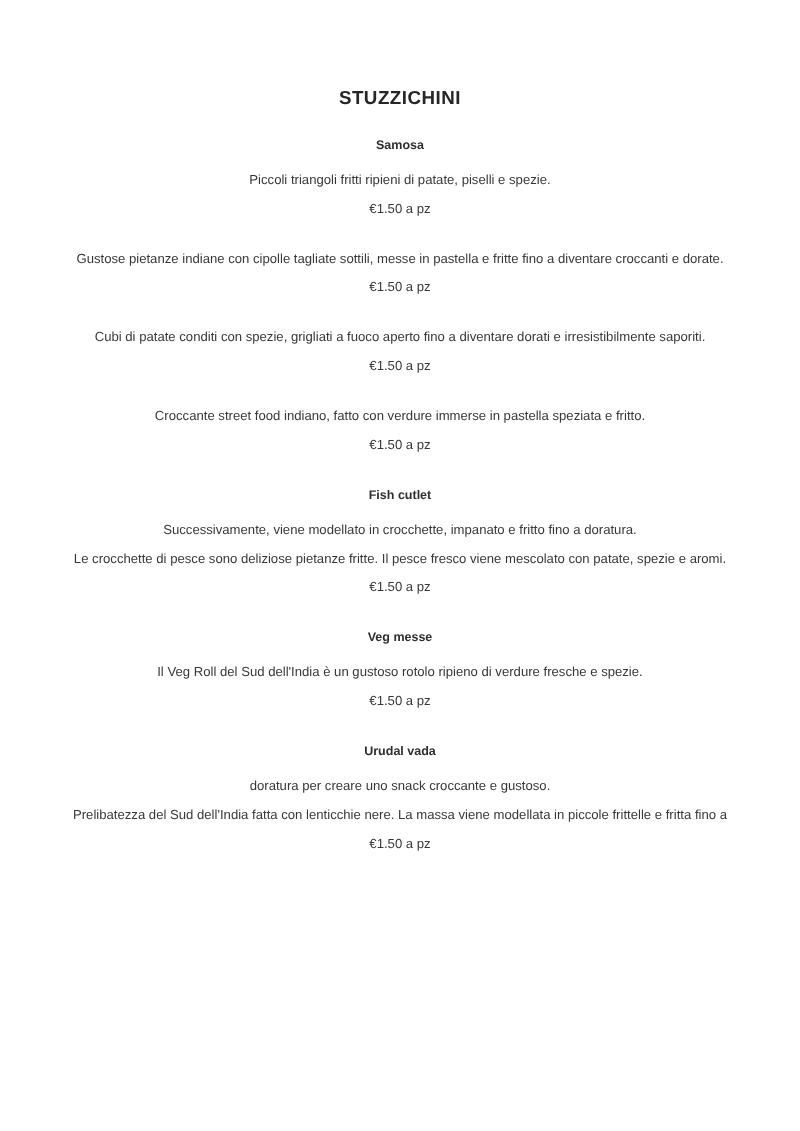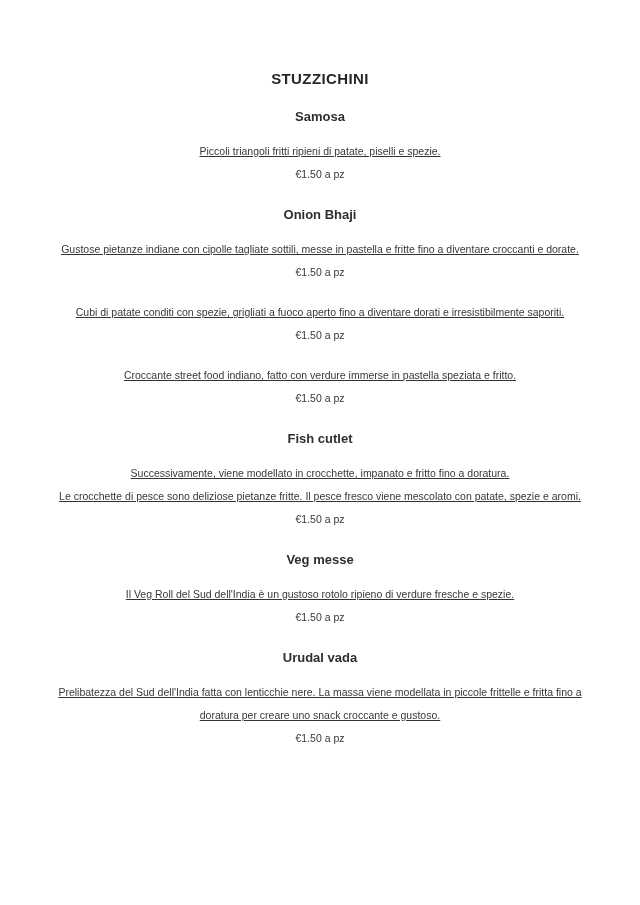--- a/index.html
+++ b/index.html
@@ -24,29 +24,28 @@
     font-size: 15px;
     line-height: 18px;
     font-weight: bold;
     letter-spacing: 0.4px;
     color: #262626;
   }
   .item {
     margin-top: 17px;
   }
   .item-name {
-    margin: 12px;
-    font-size: 13px;
+    margin: 5px;
+    font-size: 10px;
     line-height: 23px;
     font-weight: bold;
     color: #2e2e2e;
   }
   .item-desc {
     margin: 0;
-    text-decoration: underline;
   }
   .desc-line {
     font-size: 10.5px;
     line-height: 23px;
     white-space: nowrap;
     color: #383838;
   }
   .item-price {
     font-size: 10.5px;
     line-height: 23px;
@@ -61,21 +60,20 @@
   <section class="items" id="items">
   <article class="item">
     <h2 class="item-name">Samosa</h2>
     <div class="item-desc">
           <div class="desc-line">Piccoli triangoli fritti ripieni di patate, piselli e spezie.</div>
         </div>
     <div class="item-price">€1.50 a pz</div>
   </article>
 
   <article class="item">
-    <h2 class="item-name">Onion Bhaji</h2>
     <div class="item-desc">
           <div class="desc-line">Gustose pietanze indiane con cipolle tagliate sottili, messe in pastella e fritte fino a diventare croccanti e dorate.</div>
         </div>
     <div class="item-price">€1.50 a pz</div>
   </article>
 
   <article class="item">
     <div class="item-desc">
           <div class="desc-line">Cubi di patate conditi con spezie, grigliati a fuoco aperto fino a diventare dorati e irresistibilmente saporiti.</div>
         </div>
@@ -102,19 +100,19 @@
     <h2 class="item-name">Veg messe</h2>
     <div class="item-desc">
           <div class="desc-line">Il Veg Roll del Sud dell'India è un gustoso rotolo ripieno di verdure fresche e spezie.</div>
         </div>
     <div class="item-price">€1.50 a pz</div>
   </article>
 
   <article class="item">
     <h2 class="item-name">Urudal vada</h2>
     <div class="item-desc">
+          <div class="desc-line">doratura per creare uno snack croccante e gustoso.</div>
           <div class="desc-line">Prelibatezza del Sud dell'India fatta con lenticchie nere. La massa viene modellata in piccole frittelle e fritta fino a</div>
-          <div class="desc-line">doratura per creare uno snack croccante e gustoso.</div>
         </div>
     <div class="item-price">€1.50 a pz</div>
   </article>
 </section>
 </main>
 
 </body></html>

